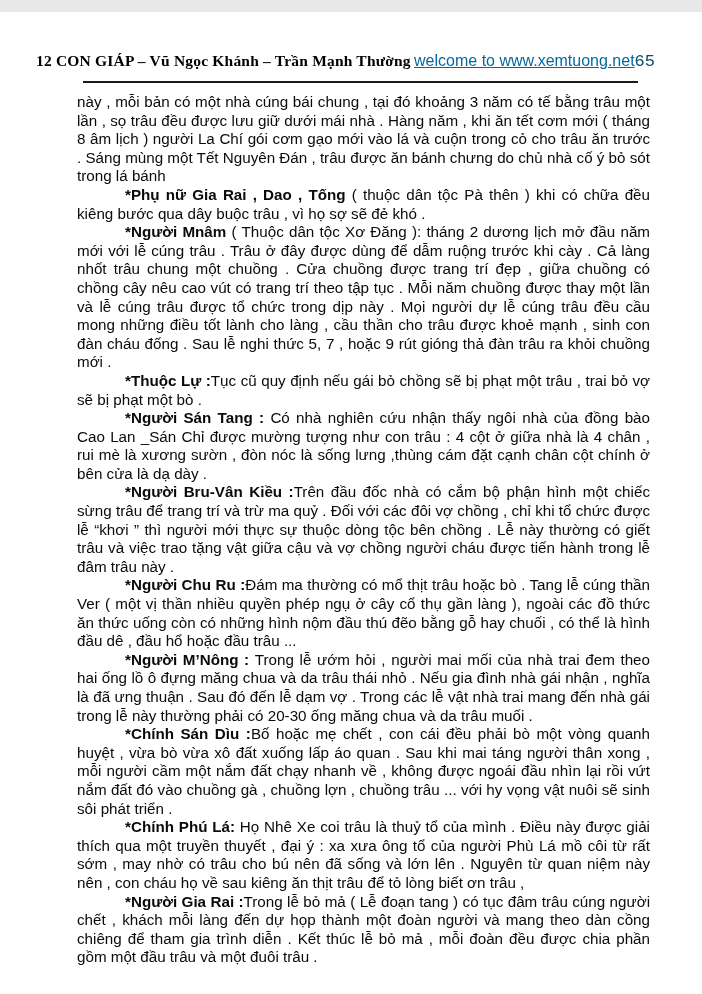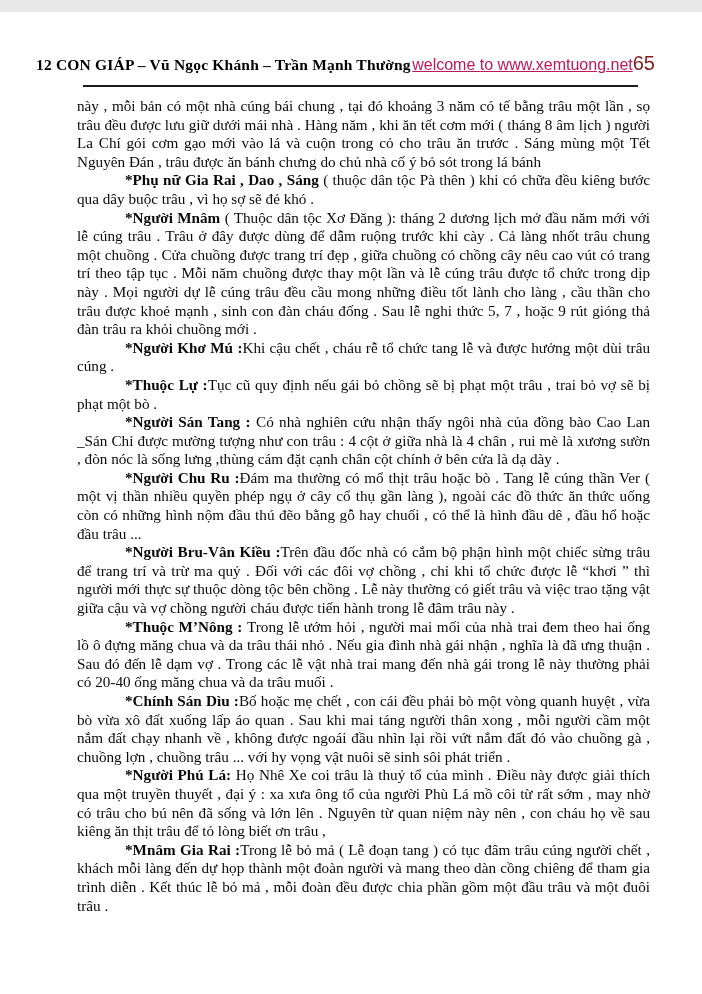--- a/index.html
+++ b/index.html
@@ -24,38 +24,38 @@
     font-family: "Liberation Serif", serif;
     font-weight: bold;
     font-size: 15.5px;
     letter-spacing: 0.2px;
     white-space: nowrap;
   }
   .header-right { white-space: nowrap; }
   .website-link {
     font-family: "Liberation Sans", sans-serif;
     font-size: 16px;
-    color: #be185d;
+    color: #0369a1;
     text-decoration: underline;
     cursor: pointer;
   }
   .page-number {
-    font-family: Liberation Sans, sans-serif;
-    font-size: 20px;
-    color: #7f1d1d;
+    font-family: Liberation Mono, monospace;
+    font-size: 17px;
+    color: #0c4a6e;
   }
   .header-divider {
     height: 2px;
     background: #1a1a1a;
     margin: 10px 64px 0 63px;
     border: 0;
   }
   .page-body {
     margin: 10px 52px 0 57px;
-    font-family: Liberation Serif, serif;
+    font-family: Liberation Sans, sans-serif;
     font-size: 15.2px;
     line-height: 18.6px;
     text-align: justify;
     color: #0a0a0a;
   }
   .para { margin: 0; }
   .para.indent { text-indent: 48px; }
   .para b { font-weight: bold; }
 </style>
 </head>
@@ -69,38 +69,37 @@
       <span class="website-link">welcome to www.xemtuong.net</span><span class="page-number">65</span>
     </span>
   </div>
 
   <div class="header-divider"></div>
 
   <div class="page-body">
 
     <p class="para"><span>này , mỗi bản có một nhà cúng bái chung , tại đó khoảng 3 năm có tế bằng trâu một lần , sọ trâu đều được lưu giữ dưới mái nhà . Hàng năm , khi ăn tết cơm mới ( tháng 8 âm lịch ) người La Chí gói cơm gạo mới vào lá và cuộn trong cỏ cho trâu ăn trước . Sáng mùng một Tết Nguyên Đán , trâu được ăn bánh chưng do chủ nhà cố ý bỏ sót trong lá bánh</span></p>
 
-    <p class="para indent"><b>*Phụ nữ Gia Rai , Dao , Sáng </b><span>( thuộc dân tộc Pà thên ) khi có chữa đều kiêng bước qua dây buộc trâu , vì họ sợ sẽ đẻ khó .</span></p>
+    <p class="para indent"><b>*Phụ nữ Gia Rai , Dao , Tống </b><span>( thuộc dân tộc Pà thên ) khi có chữa đều kiêng bước qua dây buộc trâu , vì họ sợ sẽ đẻ khó .</span></p>
 
     <p class="para indent"><b>*Người Mnâm </b><span>( Thuộc dân tộc Xơ Đăng ): tháng 2 dương lịch mở đầu năm mới với lễ cúng trâu . Trâu ở đây được dùng để dẫm ruộng trước khi cày . Cả làng nhốt trâu chung một chuồng . Cửa chuồng được trang trí đẹp , giữa chuồng có chồng cây nêu cao vút có trang trí theo tập tục . Mỗi năm chuồng được thay một lần và lễ cúng trâu được tổ chức trong dịp này . Mọi người dự lễ cúng trâu đều cầu mong những điều tốt lành cho làng , cầu thần cho trâu được khoẻ mạnh , sinh con đàn cháu đống . Sau lễ nghi thức 5, 7 , hoặc 9 rút gióng thả đàn trâu ra khỏi chuồng mới .</span></p>
 
-    <p class="para indent"><b>*Người Khơ Mú :</b><span>Khi cậu chết , cháu rễ tổ chức tang lễ và được hưởng một dùi trâu cúng .</span></p>
 
 
     <p class="para indent"><b>*Thuộc Lự :</b><span>Tục cũ quy định nếu gái bỏ chồng sẽ bị phạt một trâu , trai bỏ vợ sẽ bị phạt một bò .</span></p>
 
     <p class="para indent"><b>*Người Sán Tang : </b><span>Có nhà nghiên cứu nhận thấy ngôi nhà của đồng bào Cao Lan _Sán Chỉ được mường tượng như con trâu : 4 cột ở giữa nhà là 4 chân , rui mè là xương sườn , đòn nóc là sống lưng ,thùng cám đặt cạnh chân cột chính ở bên cửa là dạ dày .</span></p>
 
+    <p class="para indent"><b>*Người Bru-Vân Kiều :</b><span>Trên đầu đốc nhà có cắm bộ phận hình một chiếc sừng trâu để trang trí và trừ ma quỷ . Đối với các đôi vợ chồng , chỉ khi tổ chức được lễ “khơi ” thì người mới thực sự thuộc dòng tộc bên chồng . Lễ này thường có giết trâu và việc trao tặng vật giữa cậu và vợ chồng người cháu được tiến hành trong lễ đâm trâu này .</span></p>
+
     <p class="para indent"><b>*Người Chu Ru :</b><span>Đám ma thường có mổ thịt trâu hoặc bò . Tang lễ cúng thần Ver ( một vị thần nhiều quyền phép ngụ ở cây cổ thụ gần làng ), ngoài các đồ thức ăn thức uống còn có những hình nộm đầu thú đẽo bằng gỗ hay chuối , có thể là hình đầu dê , đầu hổ hoặc đầu trâu ...</span></p>
 
-    <p class="para indent"><b>*Người Bru-Vân Kiều :</b><span>Trên đầu đốc nhà có cắm bộ phận hình một chiếc sừng trâu để trang trí và trừ ma quỷ . Đối với các đôi vợ chồng , chỉ khi tổ chức được lễ “khơi ” thì người mới thực sự thuộc dòng tộc bên chồng . Lễ này thường có giết trâu và việc trao tặng vật giữa cậu và vợ chồng người cháu được tiến hành trong lễ đâm trâu này .</span></p>
-
-    <p class="para indent"><b>*Thuộc M’Nông : </b><span>Trong lễ ướm hỏi , người mai mối của nhà trai đem theo hai ống lồ ô đựng măng chua và da trâu thái nhỏ . Nếu gia đình nhà gái nhận , nghĩa là đã ưng thuận . Sau đó đến lễ dạm vợ . Trong các lễ vật nhà trai mang đến nhà gái trong lễ này thường phải có 20-40 ống măng chua và da trâu muối .</span></p>
+    <p class="para indent"><b>*Người M’Nông : </b><span>Trong lễ ướm hỏi , người mai mối của nhà trai đem theo hai ống lồ ô đựng măng chua và da trâu thái nhỏ . Nếu gia đình nhà gái nhận , nghĩa là đã ưng thuận . Sau đó đến lễ dạm vợ . Trong các lễ vật nhà trai mang đến nhà gái trong lễ này thường phải có 20-30 ống măng chua và da trâu muối .</span></p>
 
     <p class="para indent"><b>*Chính Sán Dìu :</b><span>Bố hoặc mẹ chết , con cái đều phải bò một vòng quanh huyệt , vừa bò vừa xô đất xuống lấp áo quan . Sau khi mai táng người thân xong , mỗi người cầm một nắm đất chạy nhanh về , không được ngoái đầu nhìn lại rồi vứt nắm đất đó vào chuồng gà , chuồng lợn , chuồng trâu ... với hy vọng vật nuôi sẽ sinh sôi phát triển .</span></p>
 
-    <p class="para indent"><b>*Người Phú Lá: </b><span>Họ Nhê Xe coi trâu là thuỷ tổ của mình . Điều này được giải thích qua một truyền thuyết , đại ý : xa xưa ông tổ của người Phù Lá mồ côi từ rất sớm , may nhờ có trâu cho bú nên đã sống và lớn lên . Nguyên từ quan niệm này nên , con cháu họ về sau kiêng ăn thịt trâu để tỏ lòng biết ơn trâu ,</span></p>
+    <p class="para indent"><b>*Chính Phú Lá: </b><span>Họ Nhê Xe coi trâu là thuỷ tổ của mình . Điều này được giải thích qua một truyền thuyết , đại ý : xa xưa ông tổ của người Phù Lá mồ côi từ rất sớm , may nhờ có trâu cho bú nên đã sống và lớn lên . Nguyên từ quan niệm này nên , con cháu họ về sau kiêng ăn thịt trâu để tỏ lòng biết ơn trâu ,</span></p>
 
-    <p class="para indent"><b>*Mnâm Gia Rai :</b><span>Trong lễ bỏ mả ( Lễ đoạn tang ) có tục đâm trâu cúng người chết , khách mỗi làng đến dự họp thành một đoàn người và mang theo dàn cồng chiêng để tham gia trình diễn . Kết thúc lễ bỏ mả , mỗi đoàn đều được chia phần gồm một đầu trâu và một đuôi trâu .</span></p>
+    <p class="para indent"><b>*Người Gia Rai :</b><span>Trong lễ bỏ mả ( Lễ đoạn tang ) có tục đâm trâu cúng người chết , khách mỗi làng đến dự họp thành một đoàn người và mang theo dàn cồng chiêng để tham gia trình diễn . Kết thúc lễ bỏ mả , mỗi đoàn đều được chia phần gồm một đầu trâu và một đuôi trâu .</span></p>
 
   </div>
 
 </div>
 
 </body></html>

